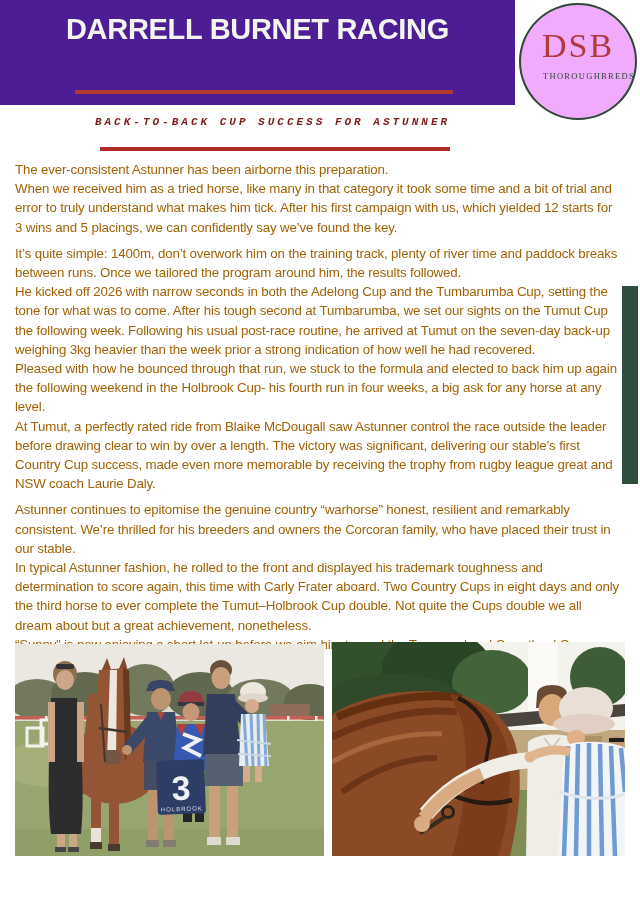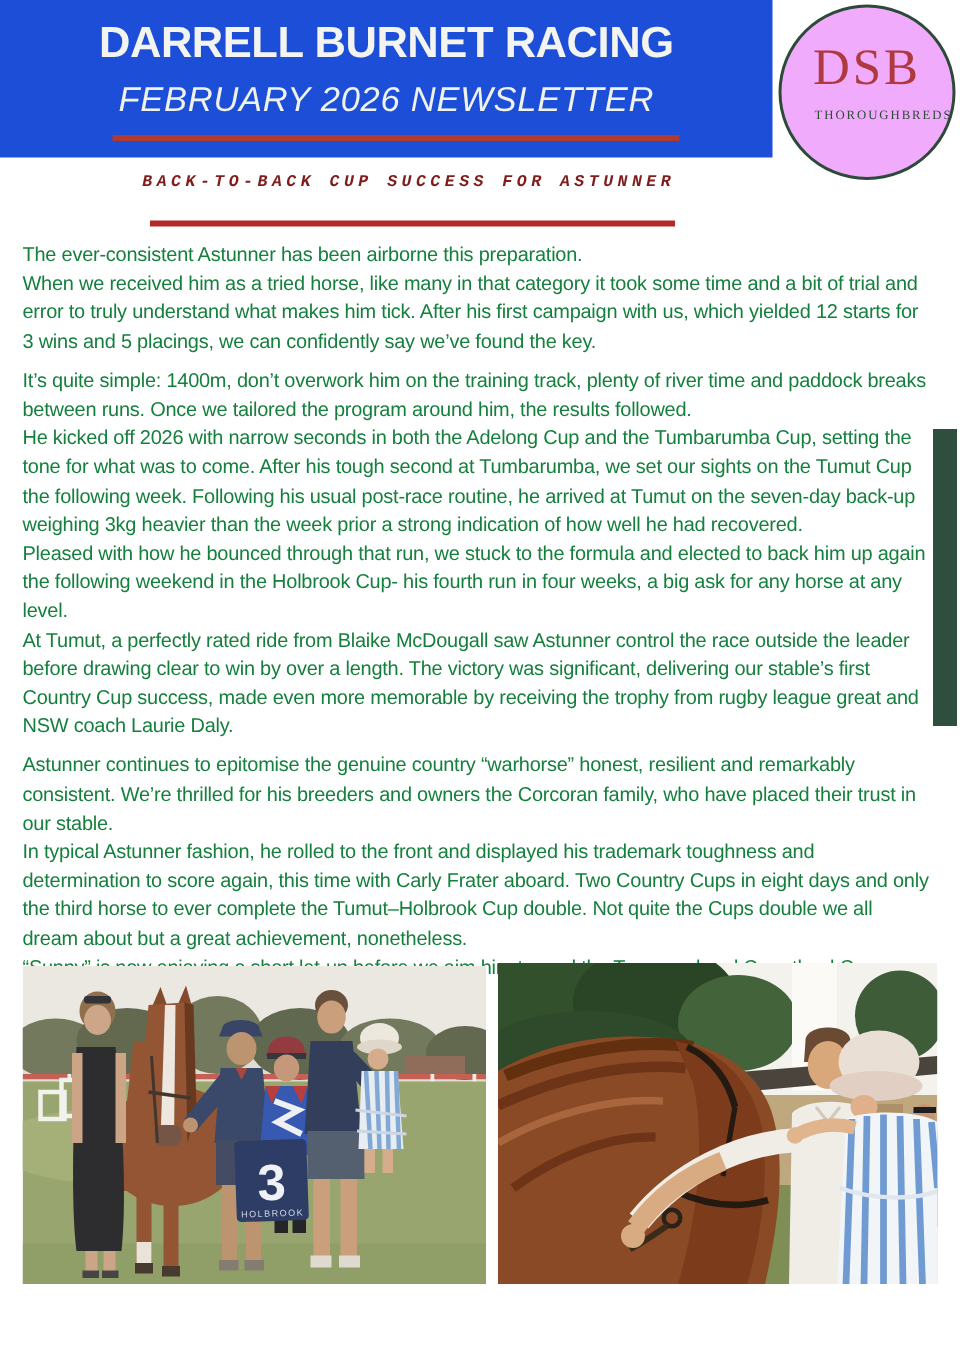--- a/index.html
+++ b/index.html
@@ -1,20 +1,20 @@
 <!DOCTYPE html>
 <html><head>
 <meta charset="utf-8">
 <style>
   html,body{margin:0;padding:0;background:#ffffff;}
   .page{position:relative;width:640px;height:905px;background:#ffffff;overflow:hidden;
         font-family:"Liberation Sans", sans-serif;}
 
   
-  .banner{position:absolute;left:0;top:0;width:515px;height:105px;background:#1d4ed8;}
+  .banner{position:absolute;left:0;top:0;width:515px;height:105px;background:#4c1d95;}
   .banner-title{position:absolute;left:0;top:13px;width:515px;text-align:center;
         color:#f3f4ef;font-weight:700;font-size:29px;letter-spacing:-0.3px;
         font-family:"Liberation Sans", sans-serif;}
   .banner-subtitle{position:absolute;left:0;top:53px;width:515px;text-align:center;
         color:#eef2ea;font-style:italic;font-weight:400;font-size:23px;letter-spacing:0.5px;}
   .banner-rule{position:absolute;left:75px;top:90px;width:378px;height:4px;background:#b23a2e;}
 
   
   .logo{position:absolute;left:519px;top:3px;width:114px;height:113px;background:#f0abfc;
         border:2px solid #2d4a38;border-radius:50%;}
@@ -24,21 +24,21 @@
         font-family:"Liberation Serif", serif;font-size:8.5px;color:#2d4a38;letter-spacing:1.3px;}
 
   
   .headline{position:absolute;left:0;top:116px;width:545px;text-align:center;
         font-family:Liberation Mono, monospace;font-style:italic;font-weight:600;
         font-size:11px;letter-spacing:3px;color:#7f1d1d;}
   .headline-rule{position:absolute;left:100px;top:147px;width:350px;height:4px;background:#b02b26;}
 
   
   .body-text{position:absolute;left:15px;top:160px;width:607px;
-        font-size:13.3px;line-height:19.2px;letter-spacing:-0.15px;color:#15803d;}
+        font-size:13.3px;line-height:19.2px;letter-spacing:-0.15px;color:#a16207;}
   .para-block{margin:0 0 7px 0;}
   .body-text p{margin:0;}
 
   
   .side-strip{position:absolute;left:622px;top:286px;width:16px;height:198px;background:#2e4f3d;}
 
   
   .photo{position:absolute;overflow:hidden;}
   .photo-left{left:15px;top:644px;width:309px;height:212px;}
   .photo-right{left:332px;top:642px;width:293px;height:214px;}
@@ -47,21 +47,20 @@
   .credit{position:absolute;left:0;top:878px;width:640px;text-align:center;
         font-size:14px;color:#3f3f3f;}
 </style>
 </head>
 <body>
 
 <div class="page">
 
   <div class="banner">
     <div class="banner-title">DARRELL BURNET RACING</div>
-    <div class="banner-subtitle">FEBRUARY 2026 NEWSLETTER</div>
     <div class="banner-rule"></div>
   </div>
 
   <div class="logo">
     <div class="logo-monogram">DSB</div>
     <div class="logo-wordmark">THOROUGHBREDS</div>
   </div>
 
   <div class="headline">BACK-TO-BACK CUP SUCCESS FOR ASTUNNER</div>
   <div class="headline-rule"></div>

